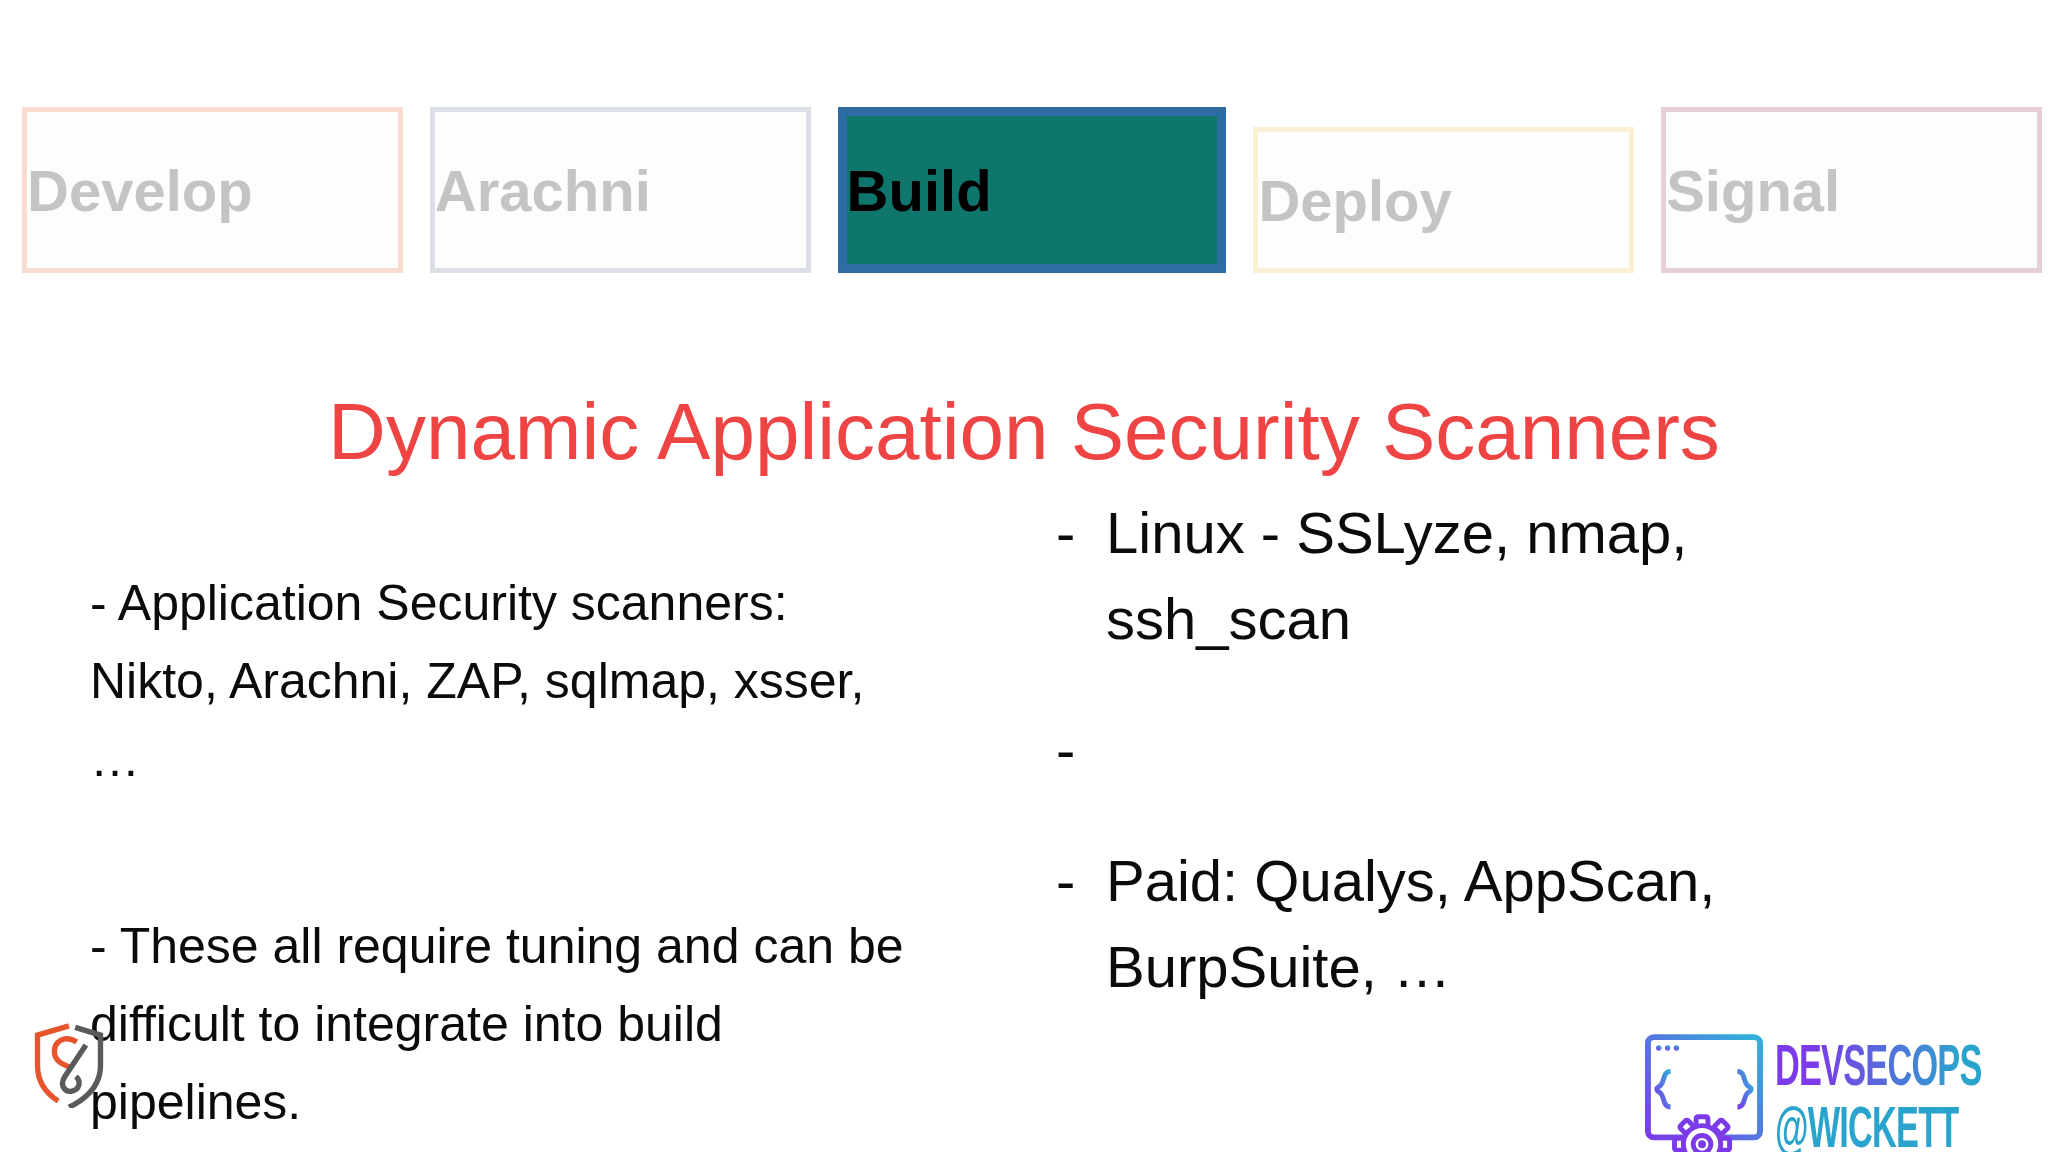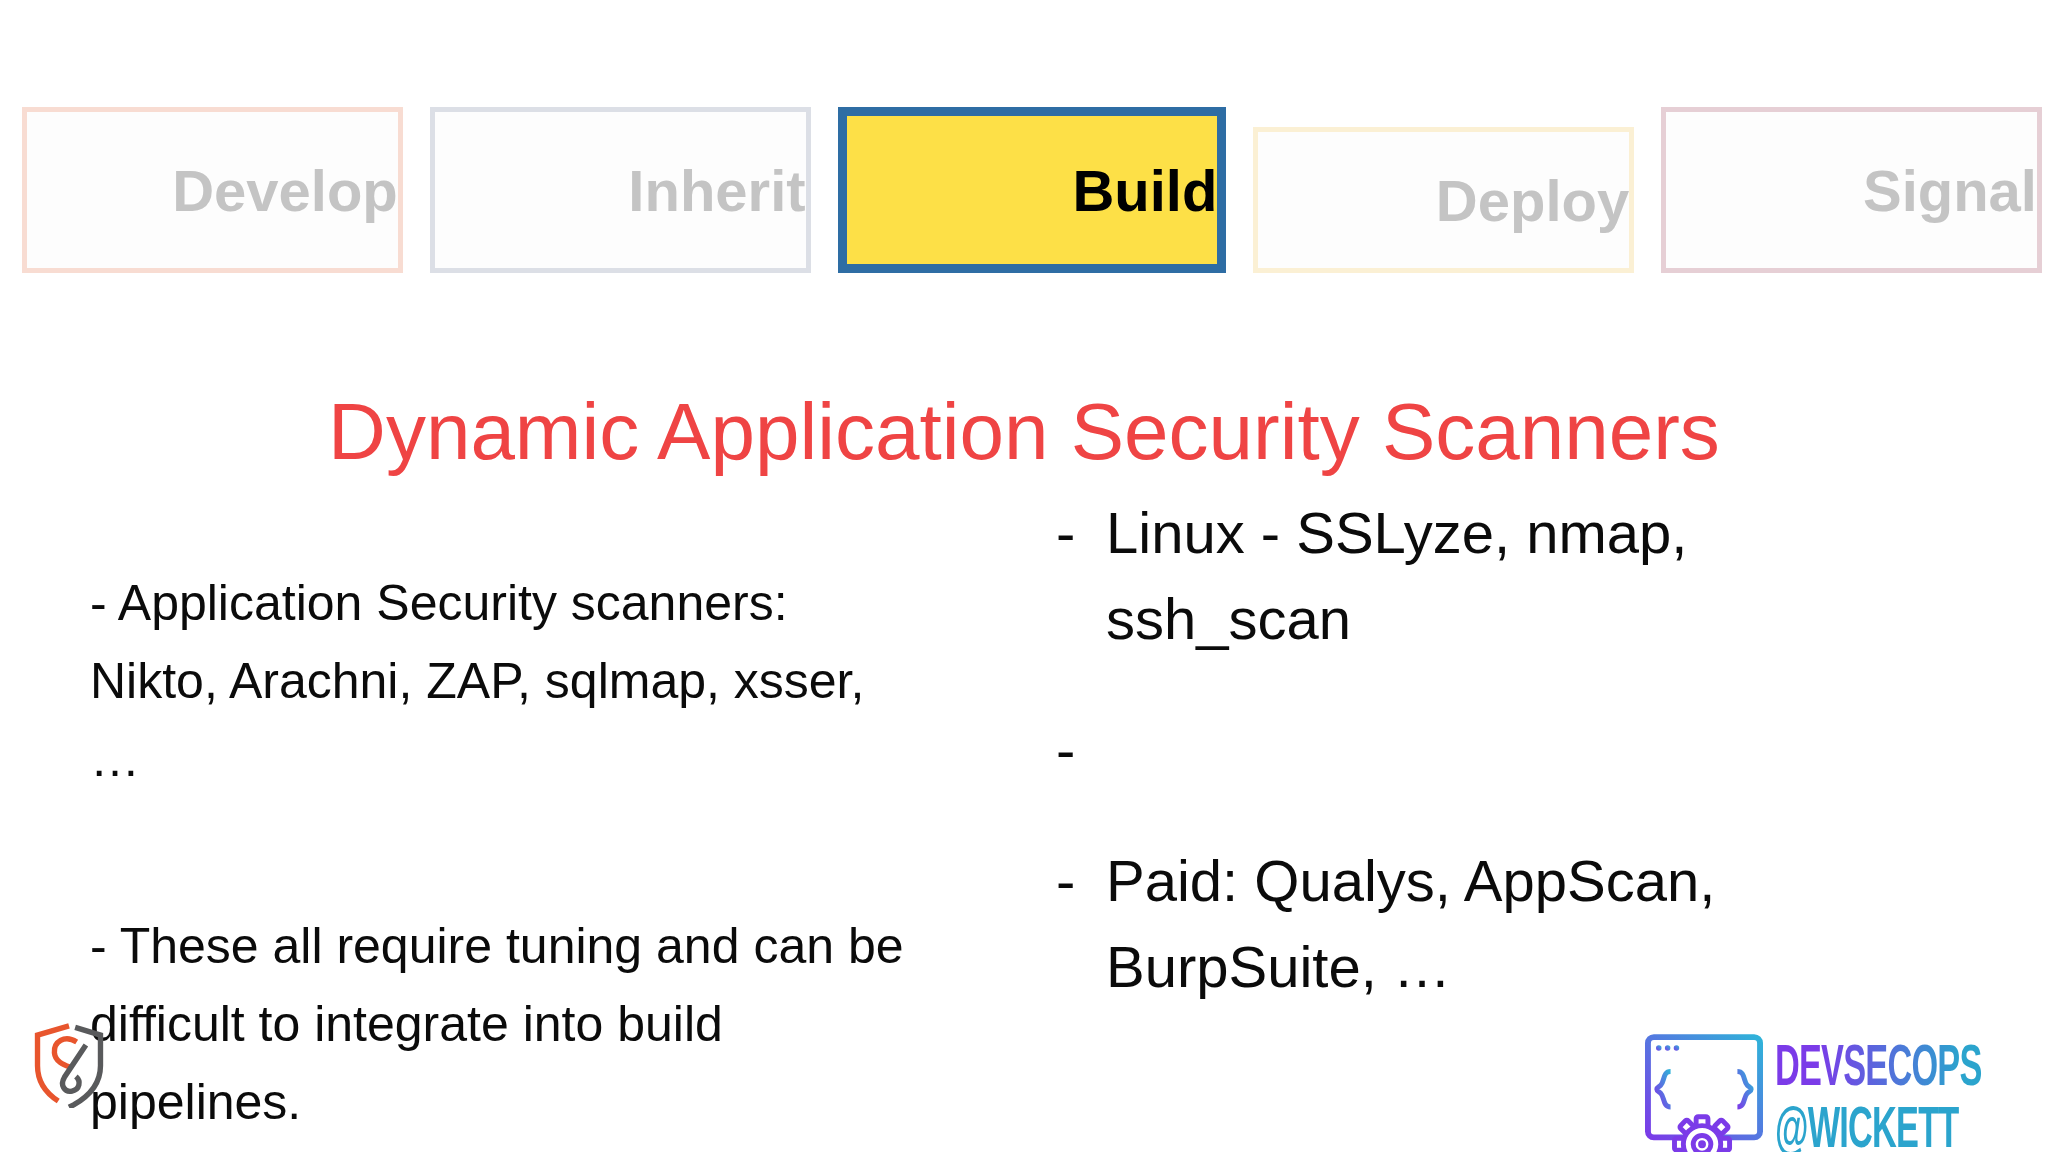--- a/index.html
+++ b/index.html
@@ -9,24 +9,24 @@
   }
   .slide{position:absolute;inset:0;background:#ffffff;}
 
   
   .tabs{
     position:absolute;left:22px;top:107px;width:2020px;height:166px;
     display:flex;gap:27px;
   }
   .tab{
     flex:1 1 0;box-sizing:border-box;background:#fdfdfd;
-    border:5px solid #ddd;display:flex;align-items:center;justify-content:flex-end;
+    border:5px solid #ddd;display:flex;align-items:center;justify-content:flex-start;
     font-size:58px;font-weight:bold;color:#c4c4c4;cursor:pointer;
   }
-  .tab.active{border-width:9px;color:#000000;background:#fde047;}
+  .tab.active{border-width:9px;color:#000000;background:#0f766e;}
 
   
   .title{
     position:absolute;left:0;right:0;top:332px;text-align:center;
     font-size:80px;font-weight:400;color:#ef4444;letter-spacing:0;
   }
 
   
   .left-col{
     position:absolute;left:90px;top:486px;width:940px;
@@ -62,21 +62,21 @@
 </head>
 <body>
 
 <div class="slide">
 
   <div class="tabs">
     <div class="tab" style="border-color: rgb(248, 220, 210);">
       <span>Develop</span>
     </div>
     <div class="tab" style="border-color: rgb(220, 223, 230);">
-      <span>Inherit</span>
+      <span>Arachni</span>
     </div>
     <div class="tab active" style="border-color: rgb(46, 109, 164);">
       <span>Build</span>
     </div>
     <div class="tab" style="border-color: rgb(251, 240, 212); margin-top: 20px;">
       <span>Deploy</span>
     </div>
     <div class="tab" style="border-color: rgb(230, 207, 213);">
       <span>Signal</span>
     </div>

